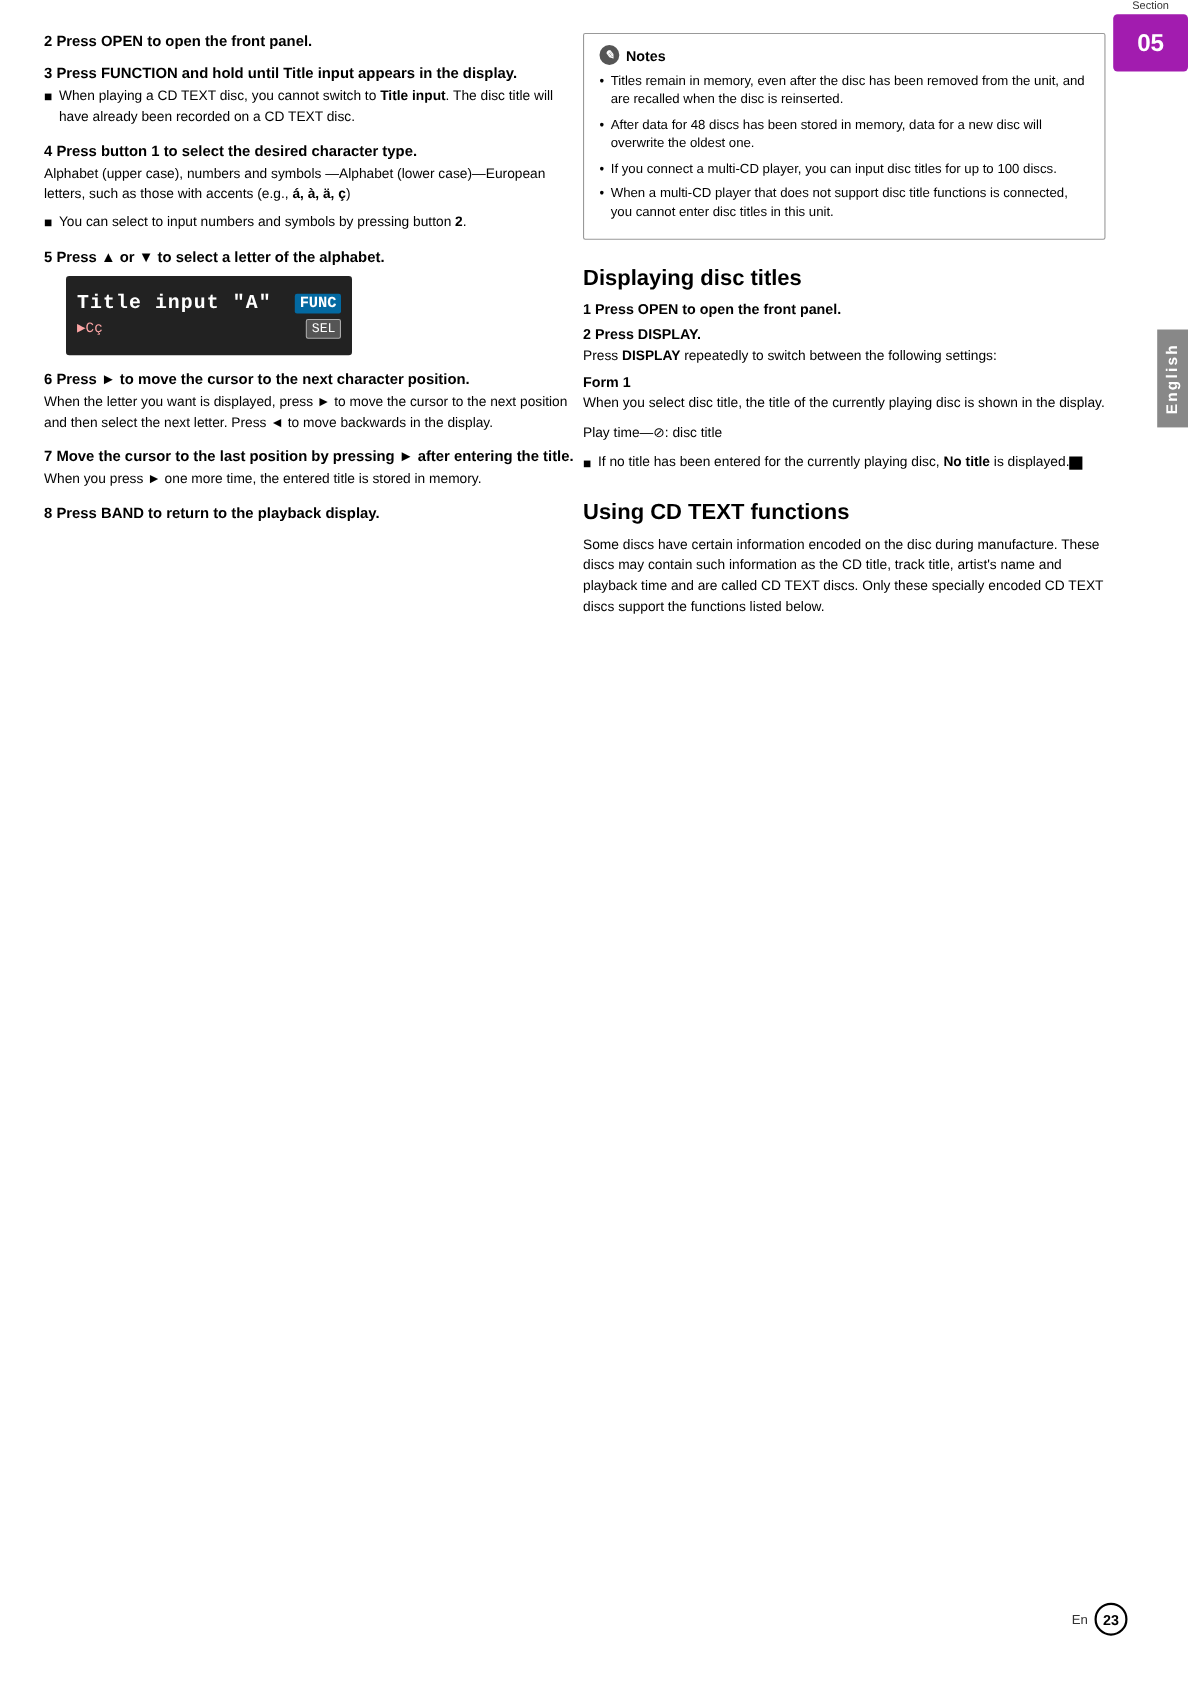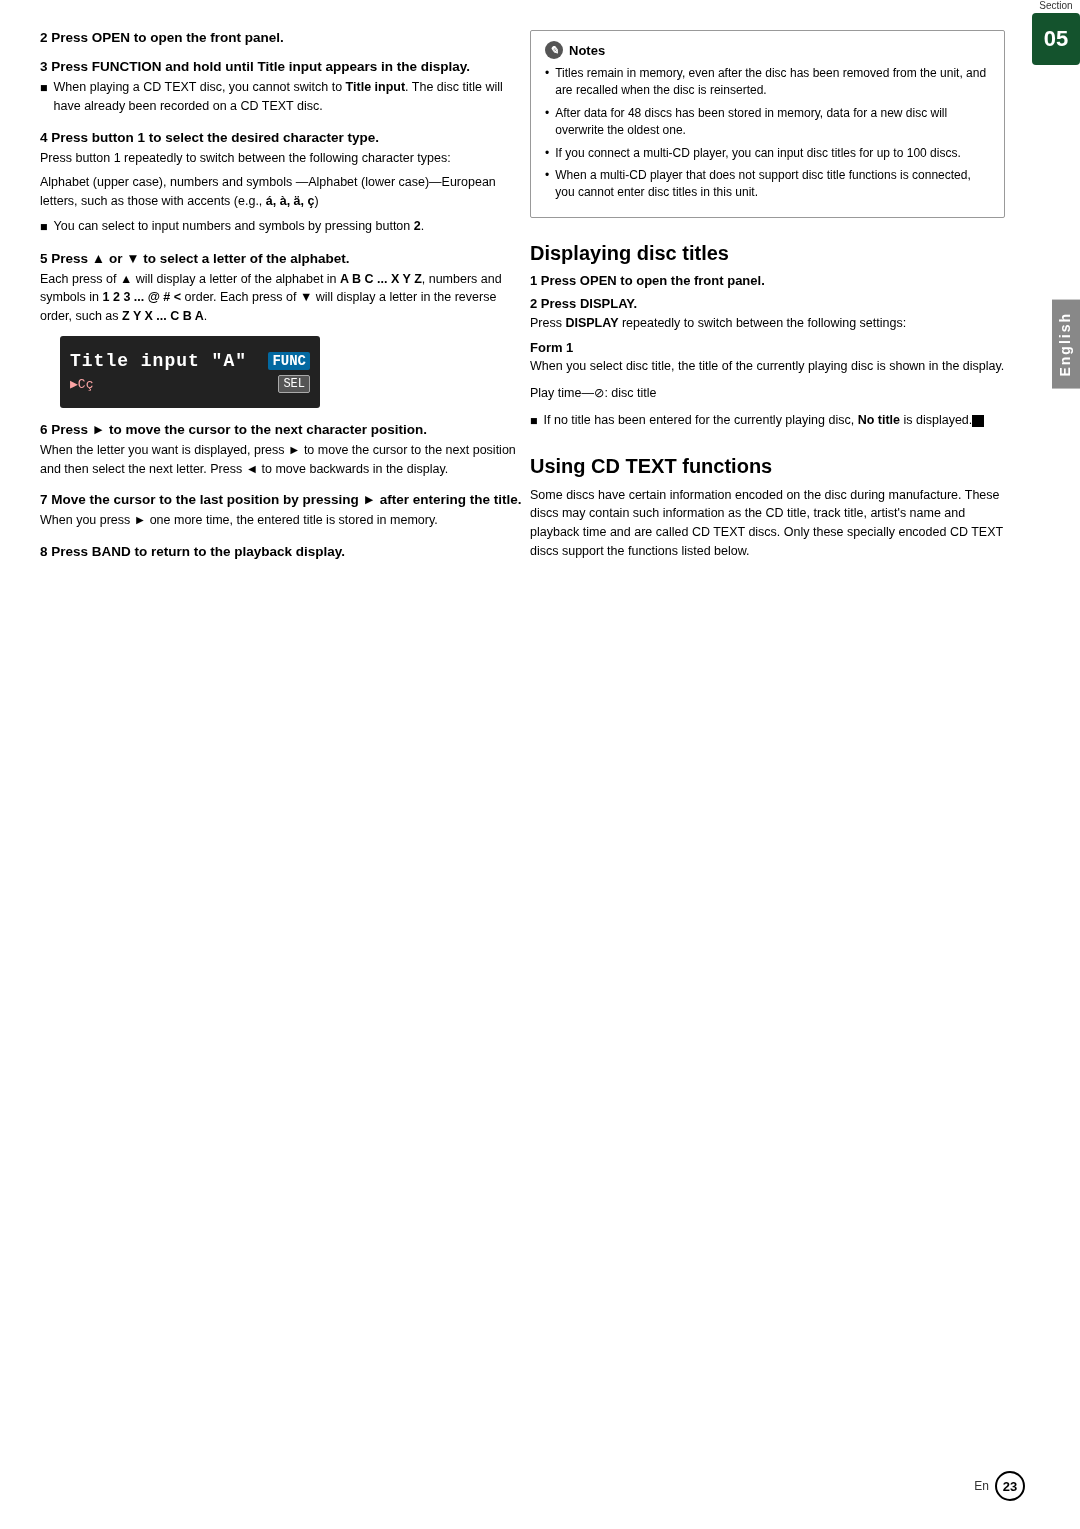--- a/index.html
+++ b/index.html
@@ -31,25 +31,25 @@
       flex-direction: column;
       align-items: center;
     }
     .section-label {
       font-size: 10px;
       color: #333;
       text-align: center;
       margin-bottom: 2px;
     }
     .section-number {
-      background: #14532d;
+      background: #a21caf;
       color: #fff;
       font-size: 22px;
       font-weight: bold;
-      width: 48px;
+      width: 68px;
       height: 52px;
       display: flex;
       align-items: center;
       justify-content: center;
       border-radius: 4px;
     }
 
     
     .english-label {
       position: absolute;
@@ -288,21 +288,21 @@
       display: inline-block;
       width: 12px;
       height: 12px;
       background: #000;
       vertical-align: middle;
     }
 
     
     .page-footer {
       position: absolute;
-      bottom: 28px;
+      bottom: 42px;
       right: 55px;
       display: flex;
       align-items: center;
       gap: 6px;
       font-size: 12px;
     }
 
     .page-number-circle {
       border: 2px solid #000;
       border-radius: 50%;
@@ -339,29 +339,27 @@
 
       <div class="step-heading">2  Press OPEN to open the front panel.</div>
 
       <div class="step-heading">3  Press FUNCTION and hold until Title input appears in the display.</div>
       <div class="bullet-item">
         <span class="bullet-symbol">■</span>
         <span>When playing a CD TEXT disc, you cannot switch to <b>Title input</b>. The disc title will have already been recorded on a CD TEXT disc.</span>
       </div>
 
       <div class="step-heading">4  Press button 1 to select the desired character type.</div>
-      <div class="step-body">Press button 1 repeatedly to switch between the following character types:</div>
       <div class="step-body">Alphabet (upper case), numbers and symbols —Alphabet (lower case)—European letters, such as those with accents (e.g., <b>á, à, ä, ç</b>)</div>
       <div class="bullet-item">
         <span class="bullet-symbol">■</span>
         <span>You can select to input numbers and symbols by pressing button <b>2</b>.</span>
       </div>
 
       <div class="step-heading">5  Press ▲ or ▼ to select a letter of the alphabet.</div>
-      <div class="step-body">Each press of ▲ will display a letter of the alphabet in <b>A B C ... X Y Z</b>, numbers and symbols in <b>1 2 3 ... @ # &lt;</b> order. Each press of ▼ will display a letter in the reverse order, such as <b>Z Y X ... C B A</b>.</div>
 
       <div class="display-img">
         <div class="display-inner">
           <div class="display-top-row">
             <span class="display-title-text">Title input "A"</span>
             <span class="display-func">FUNC</span>
           </div>
           <div class="display-bottom-row">
             <span class="display-bottom-left">▶Cç</span>
             <span class="display-sel">SEL</span>

